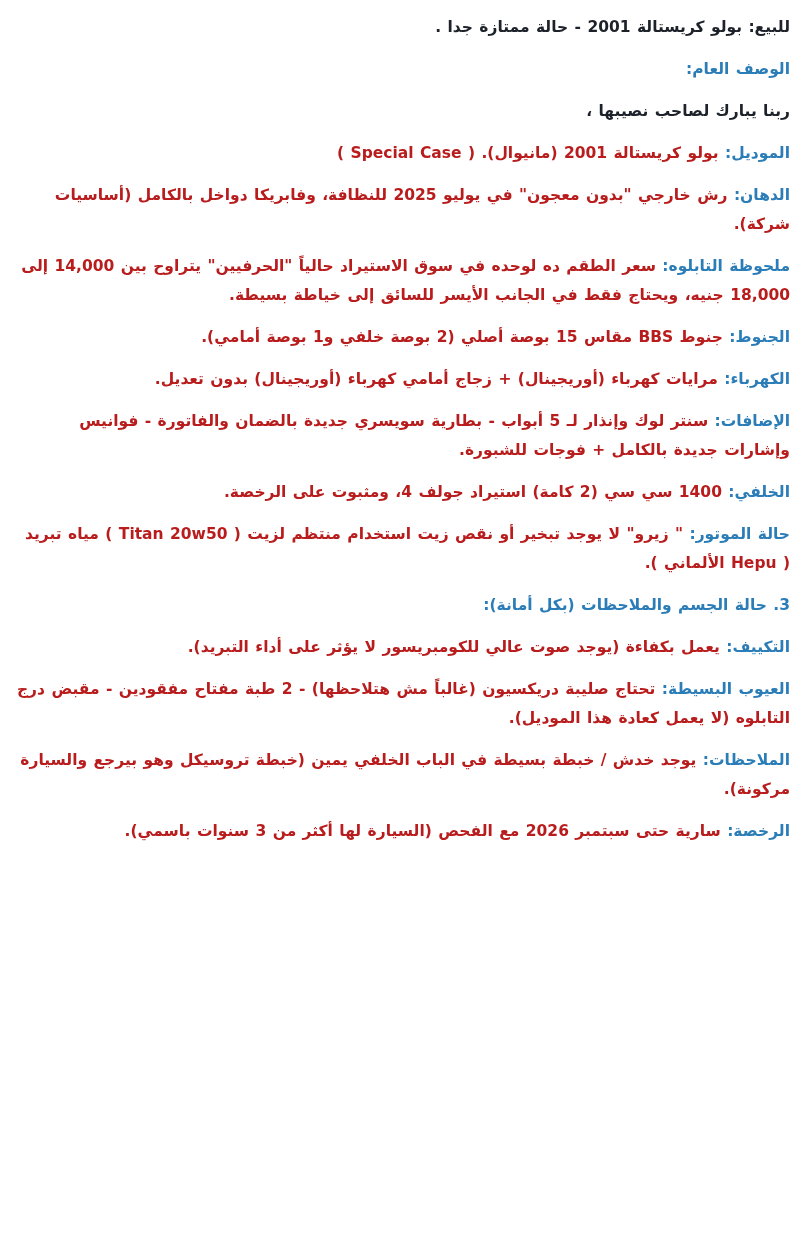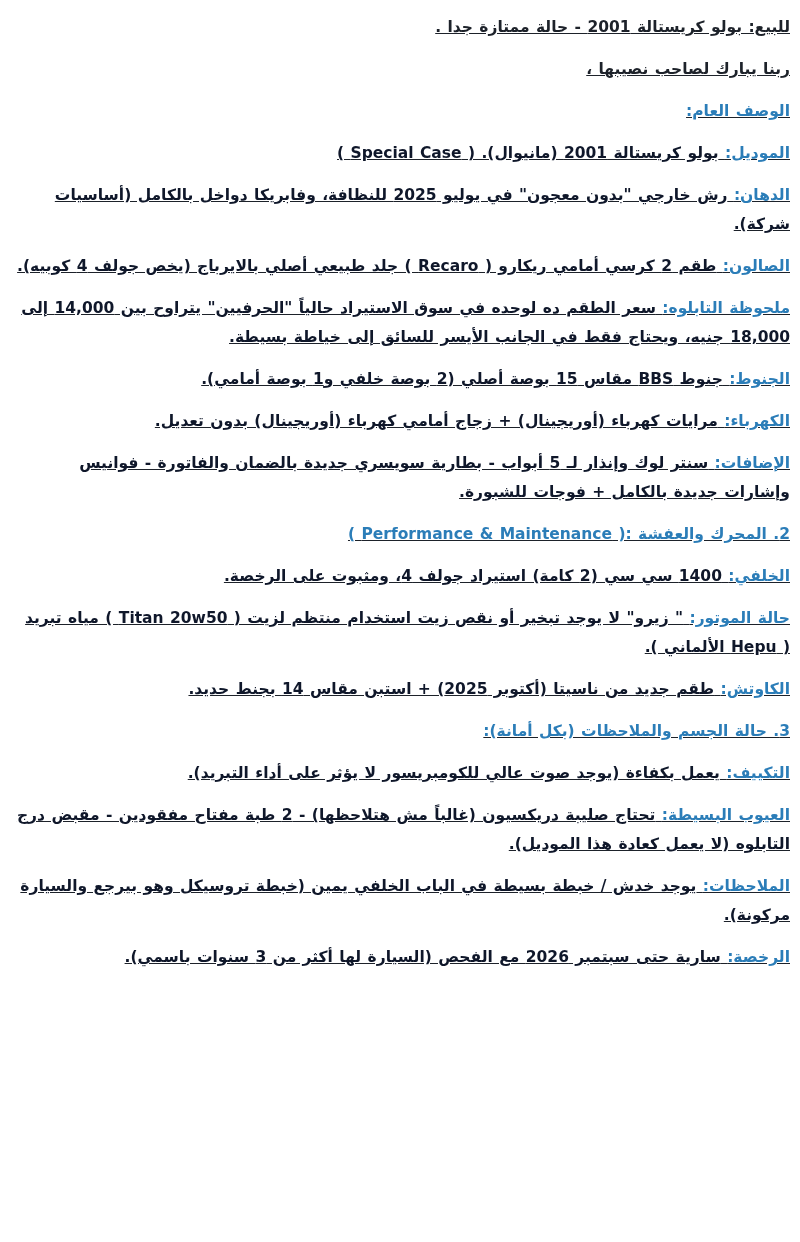--- a/index.html
+++ b/index.html
@@ -19,47 +19,43 @@
     padding: 13px 10px 8px 12px;
     font-weight: 700;
     font-size: 15.5px;
     color: #1d222a;
   }
   .para {
     margin: 0 0 13px 0;
     line-height: 29px;
     text-align: right;
     word-spacing: 1px;
-    text-decoration: underline;
   }
   .para .label { color: #2b7db8; }
-  .para .txt   { color: #0f172a; }
+  .para .txt   { color: #b91c1c; }
   .para.heading .txt,
   .para.phone .label,
   .para.phone .txt { color: #2b7db8; }
   .para.intro .txt { color: #1d222a; }
 </style>
 </head>
 <body>
 
 <div class="doc">
   <div>
       <p class="para intro"><span class="txt">للبيع: بولو كريستالة 2001 - حالة ممتازة جدا .</span></p>
+      <p class="para heading"><span class="txt">الوصف العام:</span></p>
       <p class="para intro"><span class="txt">ربنا يبارك لصاحب نصيبها ،</span></p>
-      <p class="para heading"><span class="txt">الوصف العام:</span></p>
       <p class="para field"><span class="label">الموديل:</span> <span class="txt">بولو كريستالة 2001 (مانيوال). ( Special Case )</span></p>
       <p class="para field"><span class="label">الدهان:</span> <span class="txt">رش خارجي "بدون معجون" في يوليو 2025 للنظافة، وفابريكا دواخل بالكامل (أساسيات شركة).</span></p>
-      <p class="para field"><span class="label">الصالون:</span> <span class="txt">طقم 2 كرسي أمامي ريكارو ( Recaro ) جلد طبيعي أصلي بالايرباج (يخص جولف 4 كوبيه).</span></p>
       <p class="para field"><span class="label">ملحوظة التابلوه:</span> <span class="txt">سعر الطقم ده لوحده في سوق الاستيراد حالياً "الحرفيين" يتراوح بين 14,000 إلى 18,000 جنيه، ويحتاج فقط في الجانب الأيسر للسائق إلى خياطة بسيطة.</span></p>
       <p class="para field"><span class="label">الجنوط:</span> <span class="txt">جنوط BBS مقاس 15 بوصة أصلي (2 بوصة خلفي و1 بوصة أمامي).</span></p>
       <p class="para field"><span class="label">الكهرباء:</span> <span class="txt">مرايات كهرباء (أوريجينال) + زجاج أمامي كهرباء (أوريجينال) بدون تعديل.</span></p>
       <p class="para field"><span class="label">الإضافات:</span> <span class="txt">سنتر لوك وإنذار لـ 5 أبواب - بطارية سويسري جديدة بالضمان والفاتورة - فوانيس وإشارات جديدة بالكامل + فوجات للشبورة.</span></p>
-      <p class="para heading"><span class="txt">2. المحرك والعفشة :( Performance &amp; Maintenance )</span></p>
       <p class="para field"><span class="label">الخلفي:</span> <span class="txt">1400 سي سي (2 كامة) استيراد جولف 4، ومثبوت على الرخصة.</span></p>
       <p class="para field"><span class="label">حالة الموتور:</span> <span class="txt">" زيرو" لا يوجد تبخير أو نقص زيت استخدام منتظم لزيت ( Titan 20w50 )  مياه تبريد ( Hepu الألماني ).</span></p>
-      <p class="para field"><span class="label">الكاوتش:</span> <span class="txt">طقم جديد من ناسيتا (أكتوبر 2025) + استبن مقاس 14 بجنط حديد.</span></p>
       <p class="para heading"><span class="txt">3. حالة الجسم والملاحظات (بكل أمانة):</span></p>
       <p class="para field"><span class="label">التكييف:</span> <span class="txt">يعمل بكفاءة (يوجد صوت عالي للكومبريسور لا يؤثر على أداء التبريد).</span></p>
       <p class="para field"><span class="label">العيوب البسيطة:</span> <span class="txt">تحتاج صليبة دريكسيون (غالباً مش هتلاحظها) - 2 طبة مفتاح مفقودين - مقبض درج التابلوه (لا يعمل كعادة هذا الموديل).</span></p>
       <p class="para field"><span class="label">الملاحظات:</span> <span class="txt">يوجد خدش / خبطة بسيطة في الباب الخلفي يمين (خبطة تروسيكل وهو بيرجع والسيارة مركونة).</span></p>
       <p class="para field"><span class="label">الرخصة:</span> <span class="txt">سارية حتى سبتمبر 2026 مع الفحص (السيارة لها أكثر من 3 سنوات باسمي).</span></p>
     </div>
 </div>
 
 </body></html>

